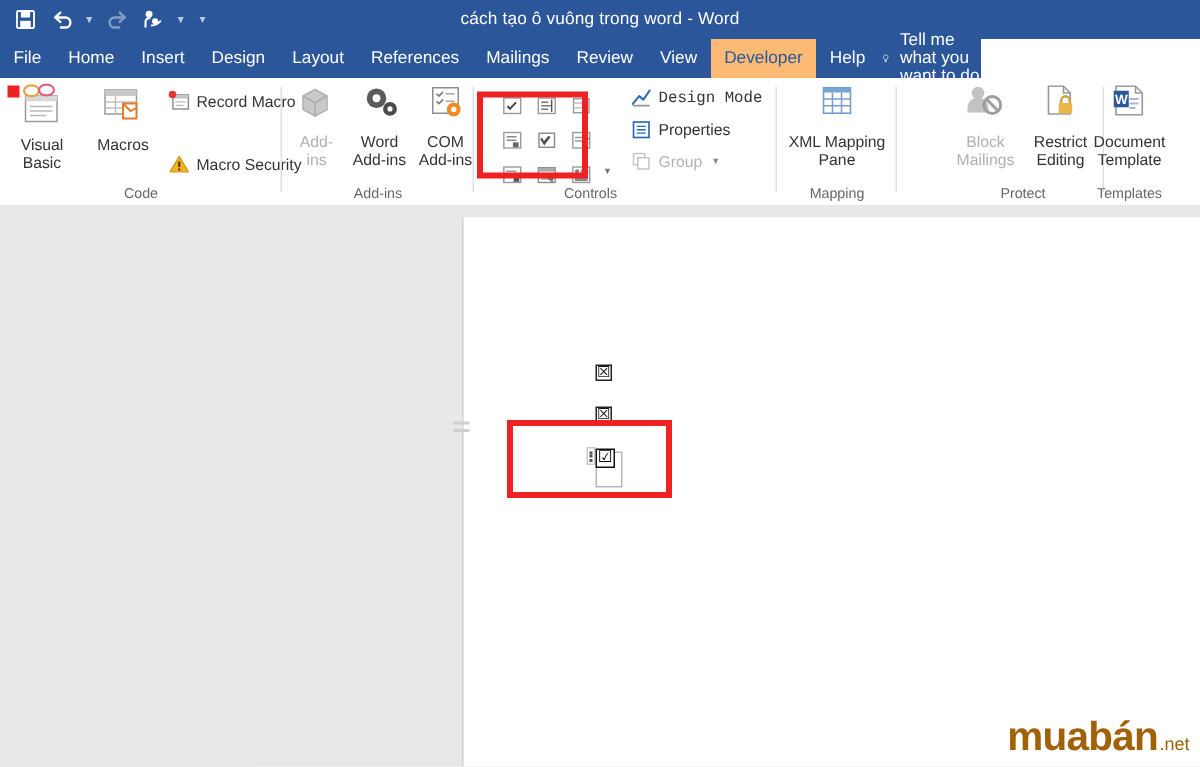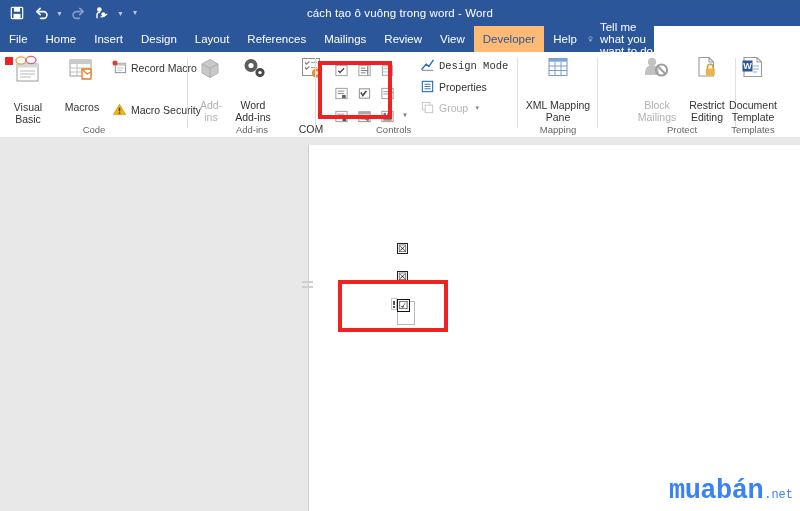--- a/index.html
+++ b/index.html
@@ -134,21 +134,21 @@
     flex-direction: column;
     align-items: center;
     width: 54px;
     top: 3px;
   }
   .big-btn .lbl {
     font-size: 10.5px;
     color: #333333;
     text-align: center;
     line-height: 11.5px;
-    margin-top: 17px;
+    margin-top: 7px;
   }
   .big-btn.dis .lbl { color: #b0b0b0; }
   .small-btn {
     position: absolute;
     display: flex;
     align-items: center;
     gap: 4px;
     height: 19px;
     font-size: 10.5px;
     color: #333333;
@@ -262,22 +262,22 @@
     background: #fff;
     display: flex; align-items: center; justify-content: center;
   }
 
   
   .watermark {
     position: absolute;
     right: 8px; bottom: 6px;
     display: flex;
     align-items: baseline;
-    color: #3b82f6;
-    font-family: Liberation Mono, monospace;
+    color: #a16207;
+    font-family: Liberation Sans, sans-serif;
   }
   .wm-bold {
     font-size: 27px;
     font-weight: bold;
     letter-spacing: -0.5px;
     line-height: 1;
   }
   .wm-net {
     font-size: 12px;
     line-height: 1;
@@ -408,21 +408,21 @@
       </div>
       <div class="big-btn" style="left:42px; width:46px;">
         <svg width="30" height="28" viewBox="0 0 30 28">
           <path d="M13 4 a6.5 6.5 0 0 1 0 13 a6.5 6.5 0 0 1 0 -13 Z" fill="#5b5b5b"></path>
           <circle cx="13" cy="10.5" r="2.6" fill="#fff"></circle>
           <path d="M22 13 a4.6 4.6 0 0 1 0 9.2 a4.6 4.6 0 0 1 0 -9.2 Z" fill="#4a4a4a"></path>
           <circle cx="22" cy="17.6" r="1.7" fill="#fff"></circle>
         </svg>
         <span class="lbl"><span>Word</span><br><span>Add-ins</span></span>
       </div>
-      <div class="big-btn" style="left:100px; width:46px;gap:24px;">
+      <div class="big-btn" style="left:86px; width:46px;">
         <svg width="30" height="28" viewBox="0 0 30 28">
           <rect x="6.5" y="3.5" width="17" height="17" fill="#fff" stroke="#8e8e8e" stroke-width="1"></rect>
           <path d="M9 7.5 l1.6 1.6 l2.8 -2.8" stroke="#7a7a7a" stroke-width="1.1" fill="none"></path>
           <path d="M9 12.5 l1.6 1.6 l2.8 -2.8" stroke="#7a7a7a" stroke-width="1.1" fill="none"></path>
           <line x1="15" y1="7.5" x2="21" y2="7.5" stroke="#a8a8a8" stroke-width="1"></line>
           <line x1="15" y1="12.5" x2="21" y2="12.5" stroke="#a8a8a8" stroke-width="1"></line>
           <circle cx="20.5" cy="18" r="4.6" fill="#f08c22"></circle>
           <circle cx="20.5" cy="18" r="1.8" fill="#fff"></circle>
         </svg>
         <span class="lbl"><span>COM</span><br><span>Add-ins</span></span>

